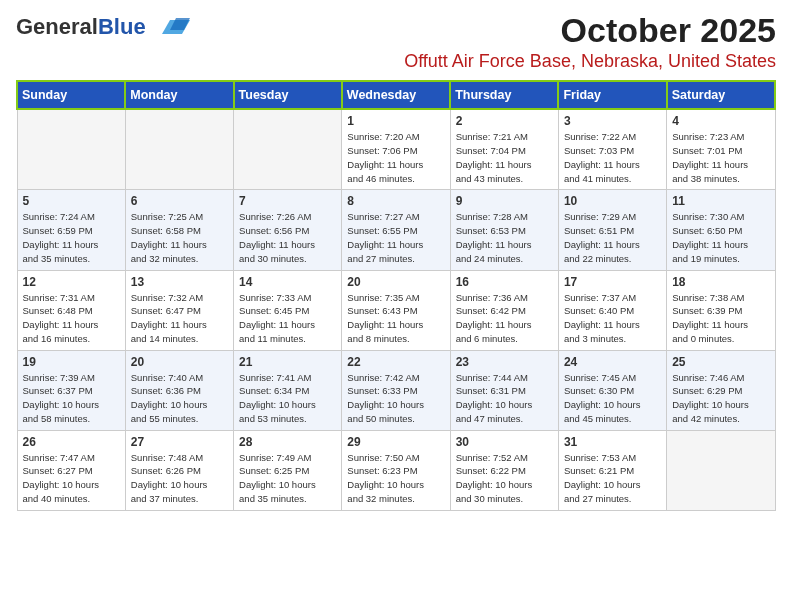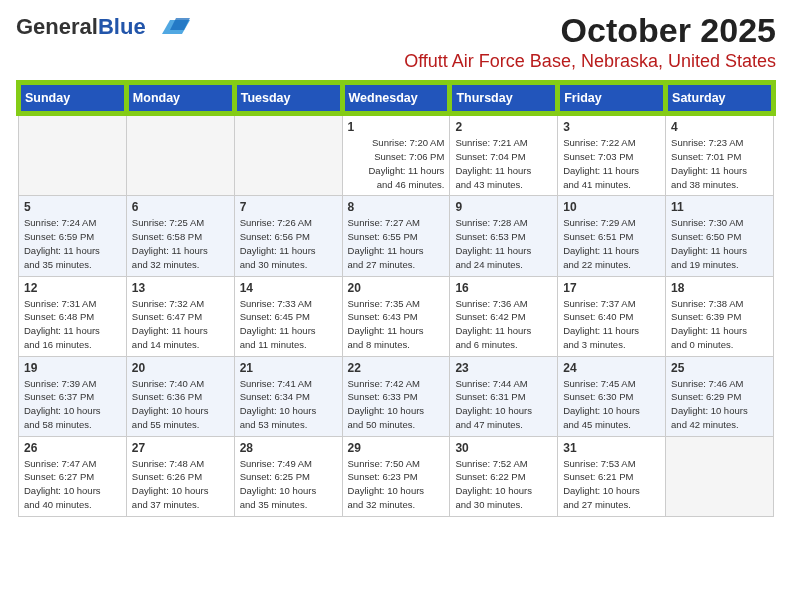--- a/index.html
+++ b/index.html
@@ -53,21 +53,21 @@
       border-collapse: collapse;
       margin-top: 8px;
     }
     .calendar th {
       background: #2255bb;
       color: #fff;
       font-size: 12.5px;
       font-weight: bold;
       padding: 6px 4px;
       text-align: left;
-      border: 5px solid #84cc16;
+      border: 2px solid #84cc16;
     }
     .calendar td {
       vertical-align: top;
       border: 1px solid #ccc;
       padding: 4px 5px;
       font-size: 10px;
       color: #333;
       width: calc(100% / 7);
       min-height: 80px;
       background: #fff;
@@ -127,21 +127,21 @@
           <th>Saturday</th>
         </tr>
     </thead>
     <tbody id="calendar-body">
         <tr>
           <td class="empty"></td>
           <td class="empty"></td>
           <td class="empty"></td>
           <td>
             <span class="day-number">1</span>
-            <div class="day-info" style="white-space: pre-line; text-align: right;">Sunrise: 7:20 AM
+            <div class="day-info" style="white-space: pre-line;">Sunrise: 7:20 AM
 Sunset: 7:06 PM
 Daylight: 11 hours
 and 46 minutes.</div>
           </td>
           <td>
             <span class="day-number">2</span>
             <div class="day-info" style="white-space: pre-line;">Sunrise: 7:21 AM
 Sunset: 7:04 PM
 Daylight: 11 hours
 and 43 minutes.</div>

